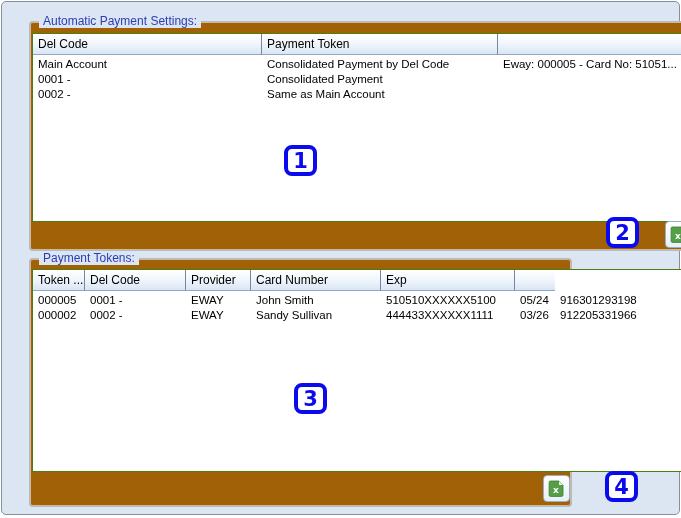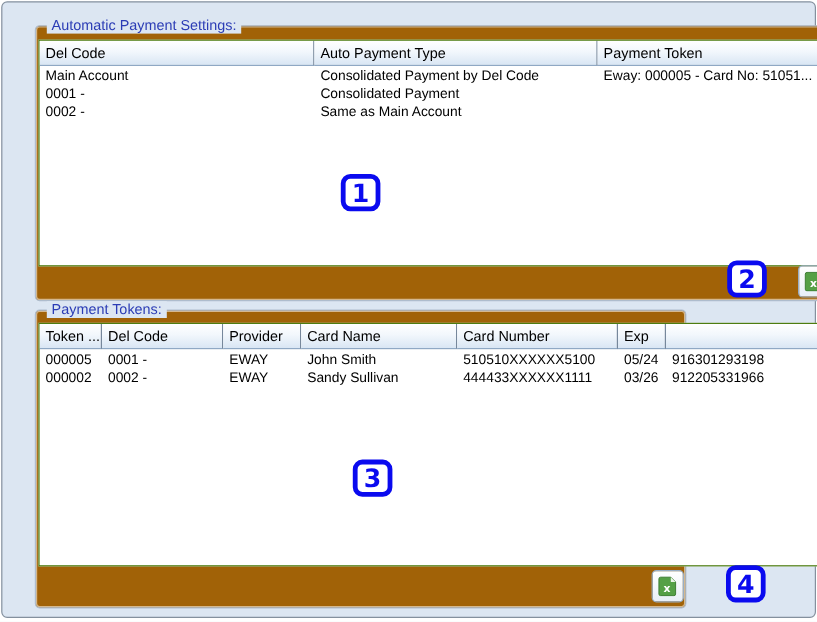--- a/index.html
+++ b/index.html
@@ -114,21 +114,20 @@
 
 <div class="stage">
   <div class="window">
 
     <div class="groupbox gb1">
       <span class="gb-title">Automatic Payment Settings:</span>
 
       <div class="listview lv1">
         <div class="lv-header">
           <div class="hcell">Del Code</div>
-          <div class="hcell">Auto Payment Type</div>
           <div class="hcell">Payment Token</div>
           <div class="hcell filler"></div>
         </div>
         <div class="lv-body">
           <div class="lv-row">
             <div class="cell">Main Account</div>
             <div class="cell">Consolidated Payment by Del Code</div>
             <div class="cell">Eway: 000005 - Card No: 51051...</div>
             <div class="cell"></div>
           </div>
@@ -156,21 +155,20 @@
     </div>
 
     <div class="groupbox gb2">
       <span class="gb-title">Payment Tokens:</span>
 
       <div class="listview lv2">
         <div class="lv-header">
           <div class="hcell">Token ...</div>
           <div class="hcell">Del Code</div>
           <div class="hcell">Provider</div>
-          <div class="hcell">Card Name</div>
           <div class="hcell">Card Number</div>
           <div class="hcell">Exp</div>
           <div class="hcell filler"></div>
         </div>
         <div class="lv-body">
           <div class="lv-row">
             <div class="cell">000005</div>
             <div class="cell">0001 -</div>
             <div class="cell">EWAY</div>
             <div class="cell">John Smith</div>

